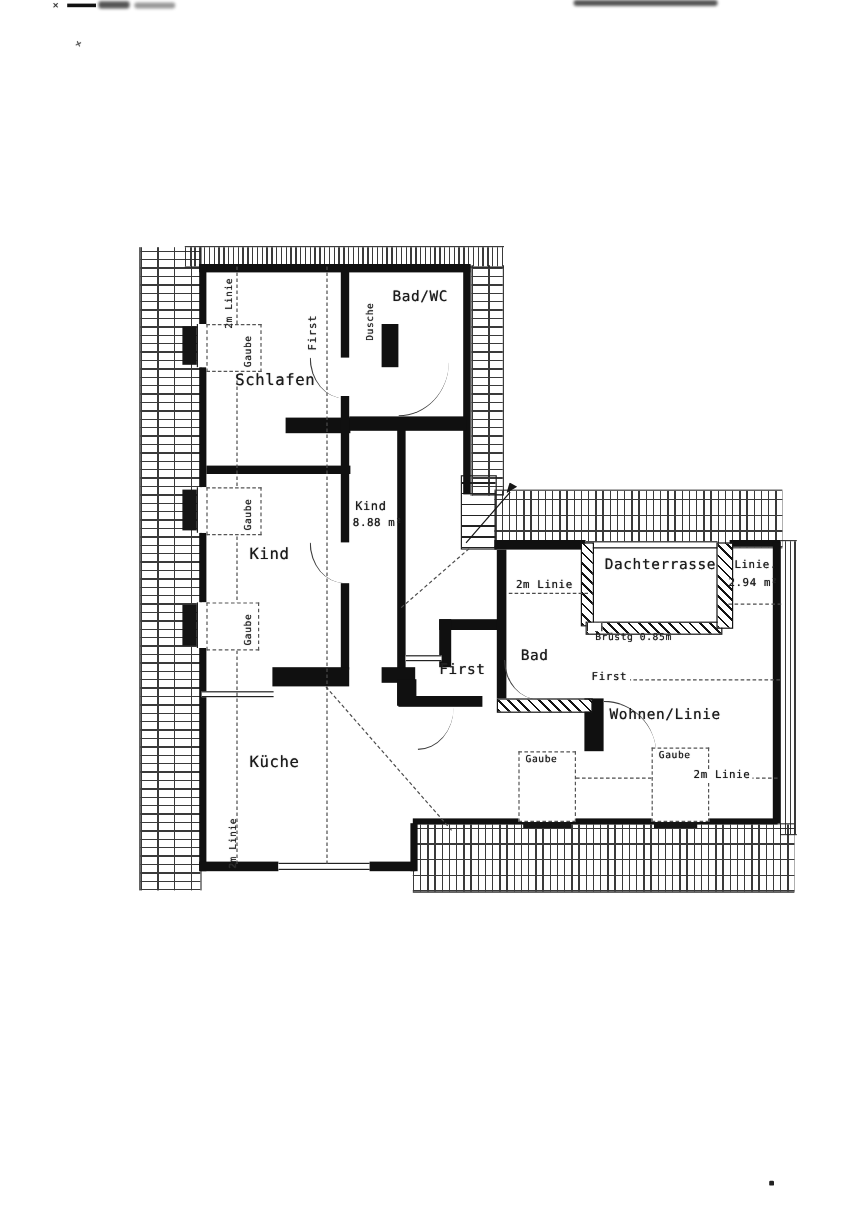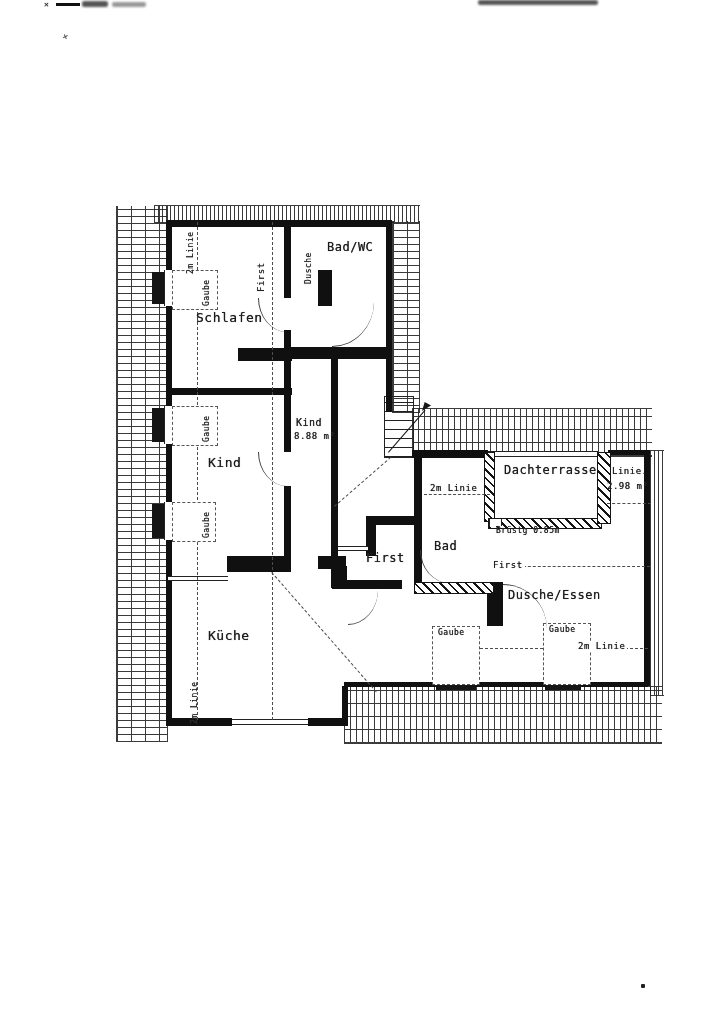--- a/index.html
+++ b/index.html
@@ -160,22 +160,22 @@
   <span class="lbl f13" style="left:196px;top:310px">Schlafen</span>
   <span class="lbl f12" style="left:327px;top:240px">Bad/WC</span>
   <span class="lbl f13" style="left:208px;top:455px">Kind</span>
   <span class="lbl f10" style="left:296px;top:417px">Kind</span>
   <span class="lbl f9" style="left:294px;top:431px">8.88 m²</span>
   <span class="lbl f13" style="left:208px;top:628px">Küche</span>
   <span class="lbl f12" style="left:366px;top:551px">First</span>
   <span class="lbl f12" style="left:434px;top:539px">Bad</span>
   <span class="lbl f12" style="left:504px;top:463px">Dachterrasse</span>
   <span class="lbl f9" style="left:612px;top:466px">Linie.</span>
-  <span class="lbl f9" style="left:607px;top:481px">2.98 m²</span>
-  <span class="lbl f12" style="left:508px;top:588px">Dusche/Essen</span>
+  <span class="lbl f9" style="left:607px;top:481px">2.94 m²</span>
+  <span class="lbl f12" style="left:508px;top:588px">Wohnen/Linie</span>
 
   <span class="lbl f8" style="left:496px;top:526px">Brüstg 0.85m</span>
   <span class="lbl f9 onwhite" style="left:491px;top:560px">First</span>
   <div class="vlbl f9" style="left:256px;top:250px;height:42px">First</div>
   <span class="lbl f9" style="left:430px;top:483px">2m Linie</span>
   <span class="lbl f9 onwhite" style="left:576px;top:641px">2m Linie</span>
   <div class="vlbl f8" style="left:186px;top:222px;height:52px">2m Linie</div>
   <div class="vlbl f8" style="left:190px;top:676px;height:48px">2m Linie</div>
   <div class="vlbl f8" style="left:304px;top:240px;height:44px">Dusche</div>
 

